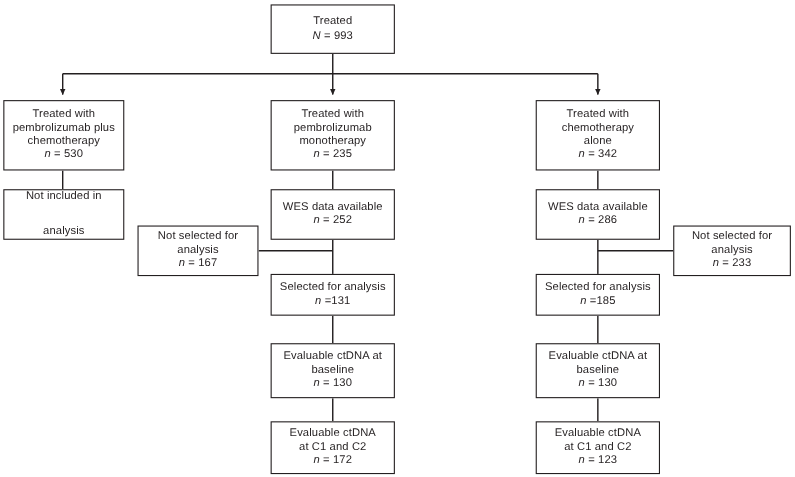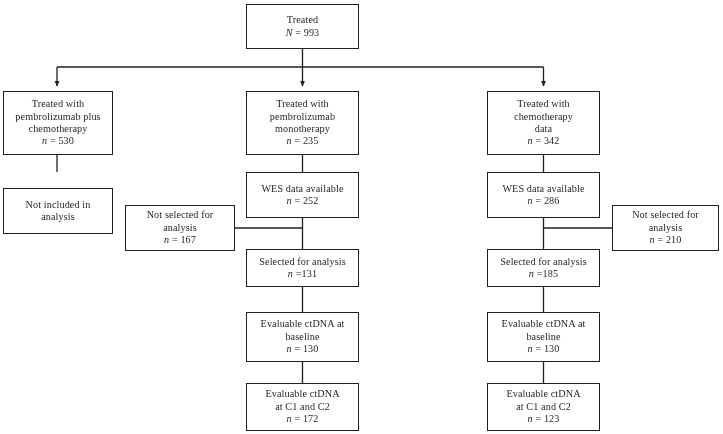--- a/index.html
+++ b/index.html
@@ -5,21 +5,21 @@
   html, body {
     margin: 0;
     padding: 0;
     background: #ffffff;
   }
   #canvas {
     position: relative;
     width: 723px;
     height: 434px;
     background: #ffffff;
-    font-family: Liberation Serif, serif;
+    font-family: Liberation Sans, sans-serif;
     overflow: hidden;
   }
   svg.connectors {
     position: absolute;
     left: 0;
     top: 0;
     width: 723px;
     height: 434px;
   }
   .node {
@@ -97,25 +97,25 @@
   <div class="node" style="left:246px; top:91px; width:113px; height:64px;">
     <span class="line">Treated with</span>
     <span class="line">pembrolizumab</span>
     <span class="line">monotherapy</span>
     <span class="line"><em>n</em><span class="nval"> = 235</span></span>
   </div>
 
   <div class="node" style="left:487px; top:91px; width:113px; height:64px;">
     <span class="line">Treated with</span>
     <span class="line">chemotherapy</span>
-    <span class="line">data</span>
+    <span class="line">alone</span>
     <span class="line"><em>n</em><span class="nval"> = 342</span></span>
   </div>
 
-  <div class="node" style="left:3px; top:188px; width:110px; height:46px;">
+  <div class="node" style="left:3px; top:172px; width:110px; height:46px;justify-content:space-between;">
     <span class="line">Not included in</span>
     <span class="line">analysis</span>
   </div>
 
   <div class="node" style="left:246px; top:172px; width:113px; height:46px;">
     <span class="line">WES data available</span>
     <span class="line"><em>n</em><span class="nval"> = 252</span></span>
   </div>
 
   <div class="node" style="left:487px; top:172px; width:113px; height:46px;">
@@ -125,21 +125,21 @@
 
   <div class="node" style="left:125px; top:205px; width:110px; height:46px;">
     <span class="line">Not selected for</span>
     <span class="line">analysis</span>
     <span class="line"><em>n</em><span class="nval"> = 167</span></span>
   </div>
 
   <div class="node" style="left:612px; top:205px; width:107px; height:46px;">
     <span class="line">Not selected for</span>
     <span class="line">analysis</span>
-    <span class="line"><em>n</em><span class="nval"> = 210</span></span>
+    <span class="line"><em>n</em><span class="nval"> = 233</span></span>
   </div>
 
   <div class="node" style="left:246px; top:249px; width:113px; height:38px;">
     <span class="line">Selected for analysis</span>
     <span class="line"><em>n</em><span class="nval"> =131</span></span>
   </div>
 
   <div class="node" style="left:487px; top:249px; width:113px; height:38px;">
     <span class="line">Selected for analysis</span>
     <span class="line"><em>n</em><span class="nval"> =185</span></span>

